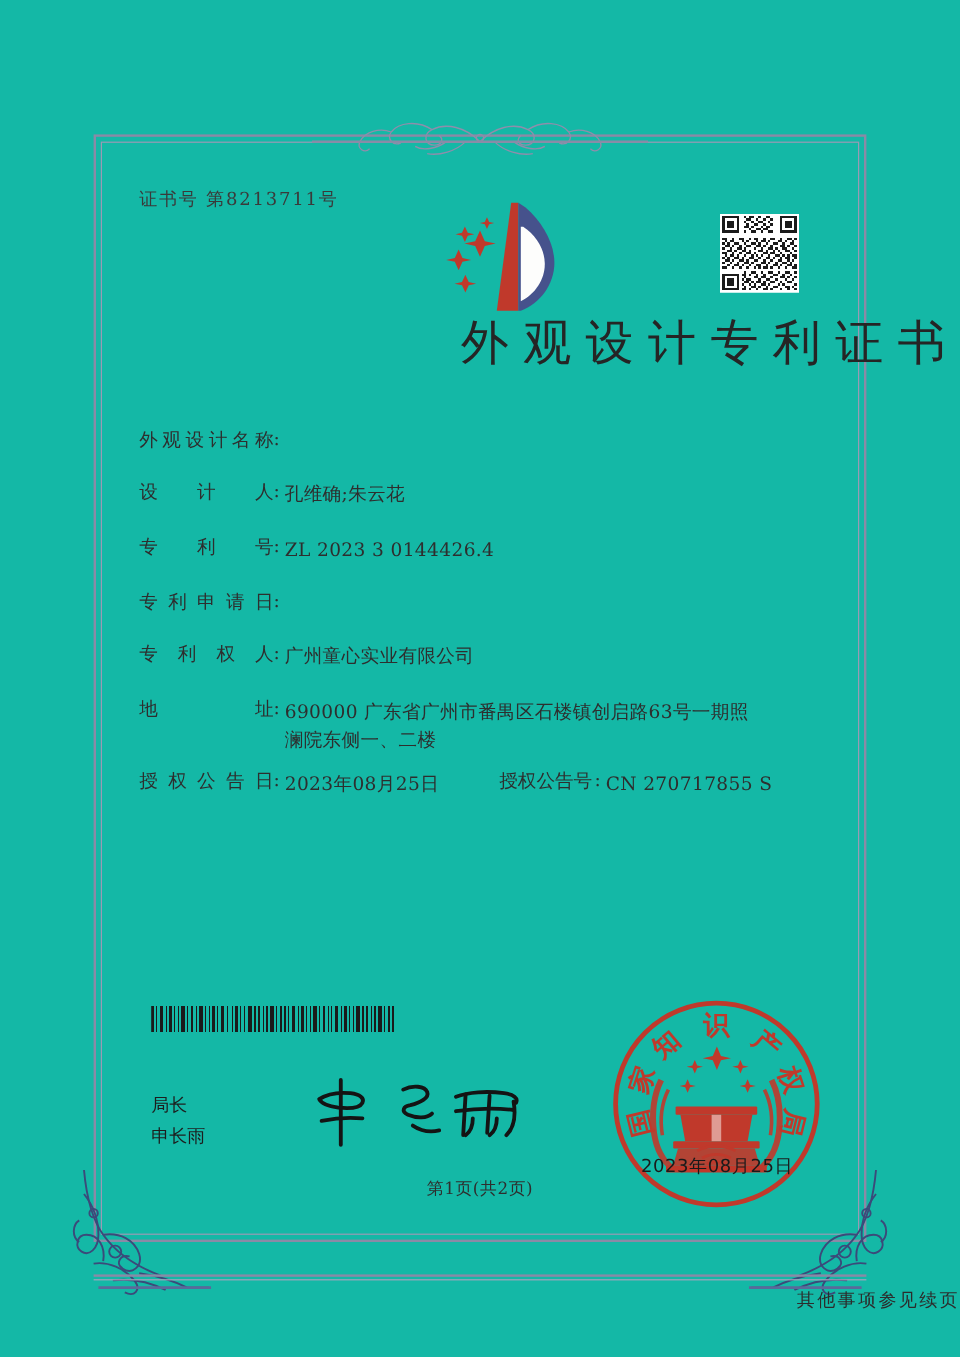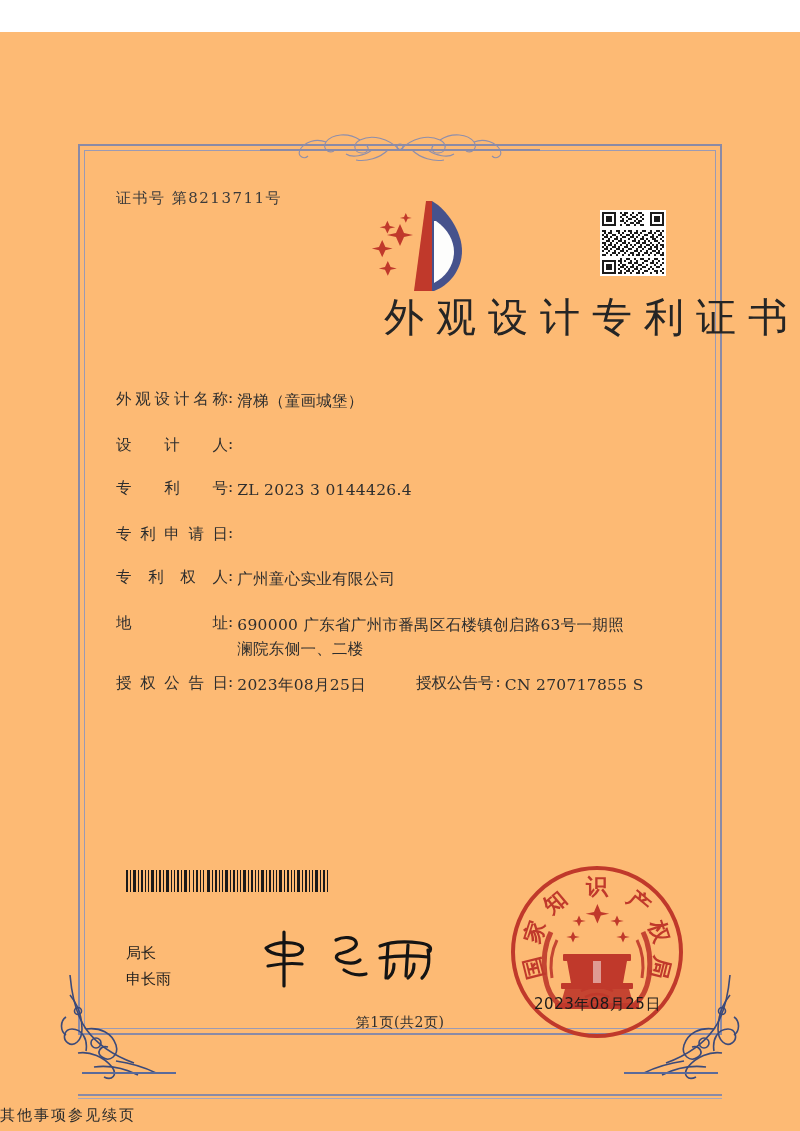--- a/index.html
+++ b/index.html
@@ -4,21 +4,21 @@
 <style>
   html,body{margin:0;padding:0;}
   body{
     width:800px;height:1131px;
     background:#ffffff;
     font-family:"DejaVu Serif","Liberation Serif",serif;
     color:#2b2b2b;
     position:relative;
     overflow:hidden;
   }
-  .page{position:absolute;inset:0;background:#fdba74;margin-top:32px;}
+  .page{position:absolute;inset:0;background:#14b8a6;}
 
   
   .frame-outer{
     position:absolute;left:78px;top:112px;right:78px;bottom:96px;
     border:2px solid #8a8aa6;
   }
   .frame-inner{
     position:absolute;left:84px;top:118px;right:84px;bottom:102px;
     border:1px solid #9a9ab4;
   }
@@ -129,22 +129,23 @@
   .footer-rule{
     position:absolute;left:78px;right:78px;top:1062px;
     border-top:2px solid #8a8aa6;
   }
   .footer-rule:after{
     content:"";position:absolute;left:0;right:0;top:2px;
     border-top:1px solid #a5a5bd;
   }
   .footer-note{
     position:absolute;left:0;right:0;top:1074px;
-    text-align:left;font-size:15px;color:#2c2c2c;
+    text-align:right;font-size:15px;color:#2c2c2c;
     letter-spacing:2px;
+    padding-left:24px;
   }
 </style>
 </head>
 <body>
 
 <div class="page">
 
   <div class="frame-outer"></div>
   <div class="frame-inner"></div>
 
@@ -458,30 +459,30 @@
     <div class="row">
       <span class="label">
           <span>外</span>
           <span>观</span>
           <span>设</span>
           <span>计</span>
           <span>名</span>
           <span>称</span>
         </span>
       <span class="colon">:</span>
-      <span class="value">滑梯（童画城堡）</span>
     </div>
 
     <div class="row">
       <span class="label">
           <span>设</span>
           <span>计</span>
           <span>人</span>
         </span>
       <span class="colon">:</span>
+      <span class="value">孔维确;朱云花</span>
     </div>
 
     <div class="row">
       <span class="label">
           <span>专</span>
           <span>利</span>
           <span>号</span>
         </span>
       <span class="colon">:</span>
       <span class="value latin">ZL 2023 3 0144426.4</span>

